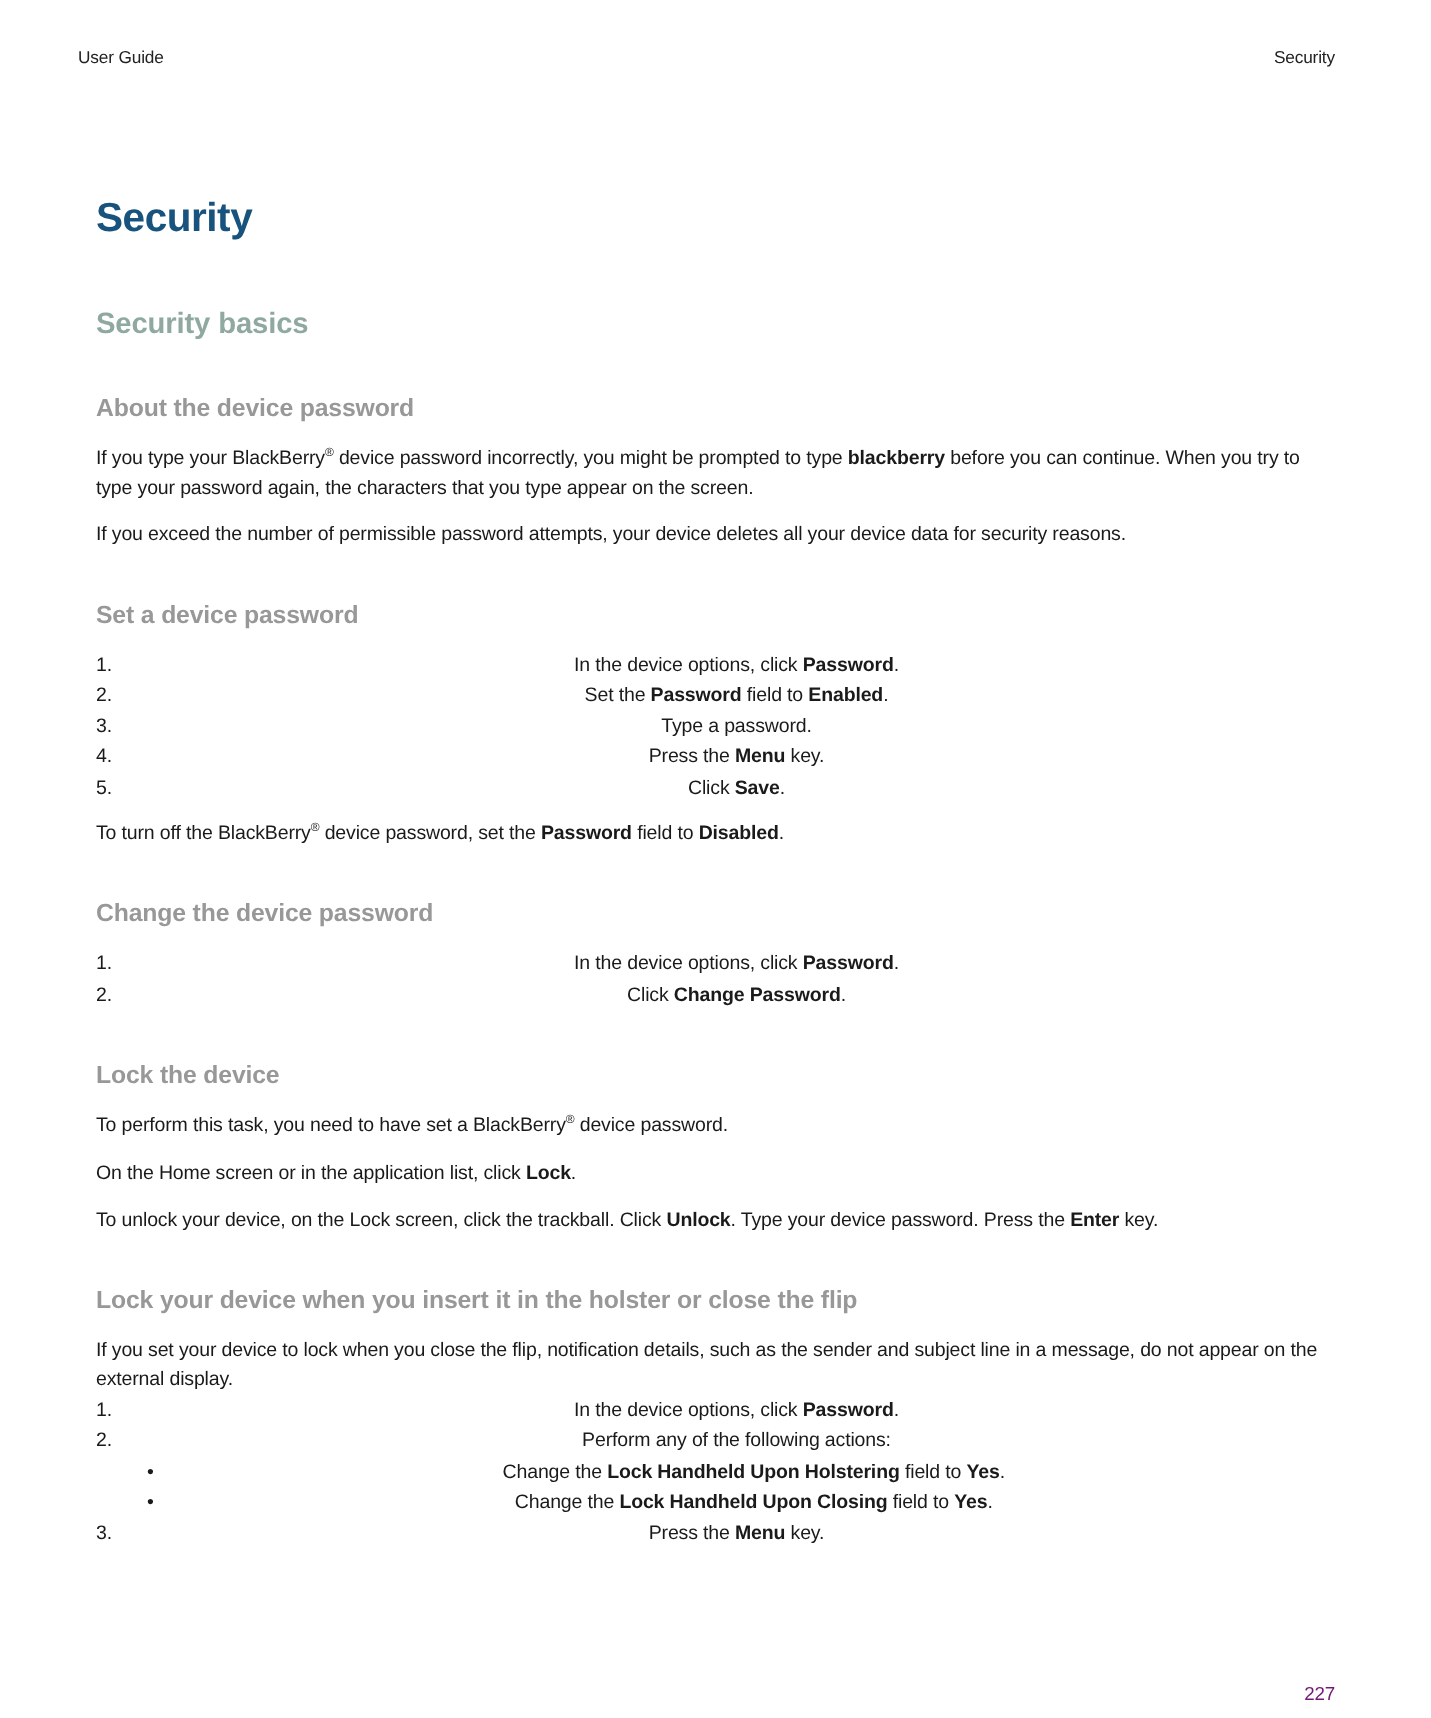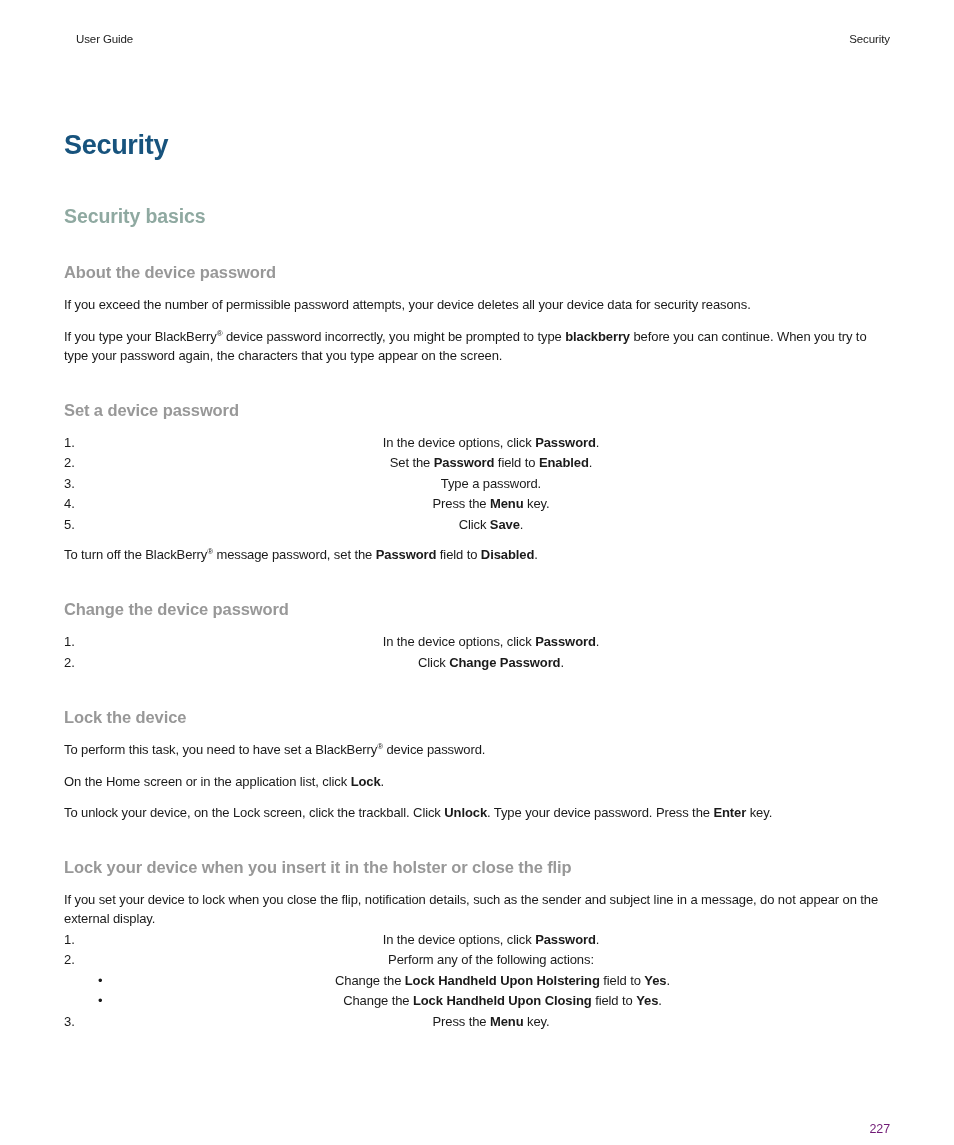--- a/index.html
+++ b/index.html
@@ -4,21 +4,21 @@
 <style>
   * { margin:0; padding:0; box-sizing:border-box; }
   html, body { background:#ffffff; }
   body {
     width:954px; height:1145px; position:relative; overflow:hidden;
     font-family:"Liberation Sans", sans-serif;
     color:var(--body, #1a1a1a);
     letter-spacing:-0.1px;
   }
   .page-header {
-    position:absolute; top:33px; left:76px; right:64px;
+    position:absolute; top:33px; left:52px; right:64px;
     display:flex; justify-content:space-between;
     font-size:11.5px; color:#222;
   }
   main { position:absolute; top:130px; left:64px; right:64px; }
   h1 { font-size:27px; font-weight:bold; color:var(--h1, #17537d); letter-spacing:-0.3px; }
   h2 { font-size:19.5px; font-weight:bold; color:var(--h2, #8fa9a1); margin-top:44px; }
   h3 { font-size:16.5px; font-weight:bold; color:var(--h3, #989898); margin-top:35px; margin-bottom:13px; }
   p  { font-size:13px; line-height:19.5px; margin-bottom:12px; }
   p.tight { margin-bottom:1px; }
   sup { font-size:8px; line-height:0; }
@@ -41,22 +41,22 @@
 <header class="page-header">
   <span>User Guide</span>
   <span>Security</span>
 </header>
 
 <main>
   <h1>Security</h1>
   <h2>Security basics</h2>
   <div>
       <h3>About the device password</h3>
+      <p><span>If you type your BlackBerry</span><sup>®</sup><span> device password incorrectly, you might be prompted to type </span><span class="b">blackberry</span><span> before you can continue. When you try to type your password again, the characters that you type appear on the screen.</span></p>
       <p><span>If you exceed the number of permissible password attempts, your device deletes all your device data for security reasons.</span></p>
-      <p><span>If you type your BlackBerry</span><sup>®</sup><span> device password incorrectly, you might be prompted to type </span><span class="b">blackberry</span><span> before you can continue. When you try to type your password again, the characters that you type appear on the screen.</span></p>
       <h3>Set a device password</h3>
       <div class="ol">
         <div class="li">
           <span class="num">1.</span>
           <span class="li-body"><span>In the device options, click </span><span class="b">Password</span><span>.</span></span>
         </div>
         <div class="li">
           <span class="num">2.</span>
           <span class="li-body"><span>Set the </span><span class="b">Password</span><span> field to </span><span class="b">Enabled</span><span>.</span></span>
         </div>
@@ -66,21 +66,21 @@
         </div>
         <div class="li">
           <span class="num">4.</span>
           <span class="li-body"><span>Press the </span><span class="b">Menu</span><span> key.</span></span>
         </div>
         <div class="li">
           <span class="num">5.</span>
           <span class="li-body"><span>Click </span><span class="b">Save</span><span>.</span></span>
         </div>
       </div>
-      <p><span>To turn off the BlackBerry</span><sup>®</sup><span> message password, set the </span><span class="b">Password</span><span> field to </span><span class="b">Disabled</span><span>.</span></p>
+      <p><span>To turn off the BlackBerry</span><sup>®</sup><span> device password, set the </span><span class="b">Password</span><span> field to </span><span class="b">Disabled</span><span>.</span></p>
       <h3>Change the device password</h3>
       <div class="ol">
         <div class="li">
           <span class="num">1.</span>
           <span class="li-body"><span>In the device options, click </span><span class="b">Password</span><span>.</span></span>
         </div>
         <div class="li">
           <span class="num">2.</span>
           <span class="li-body"><span>Click </span><span class="b">Change Password</span><span>.</span></span>
         </div>

